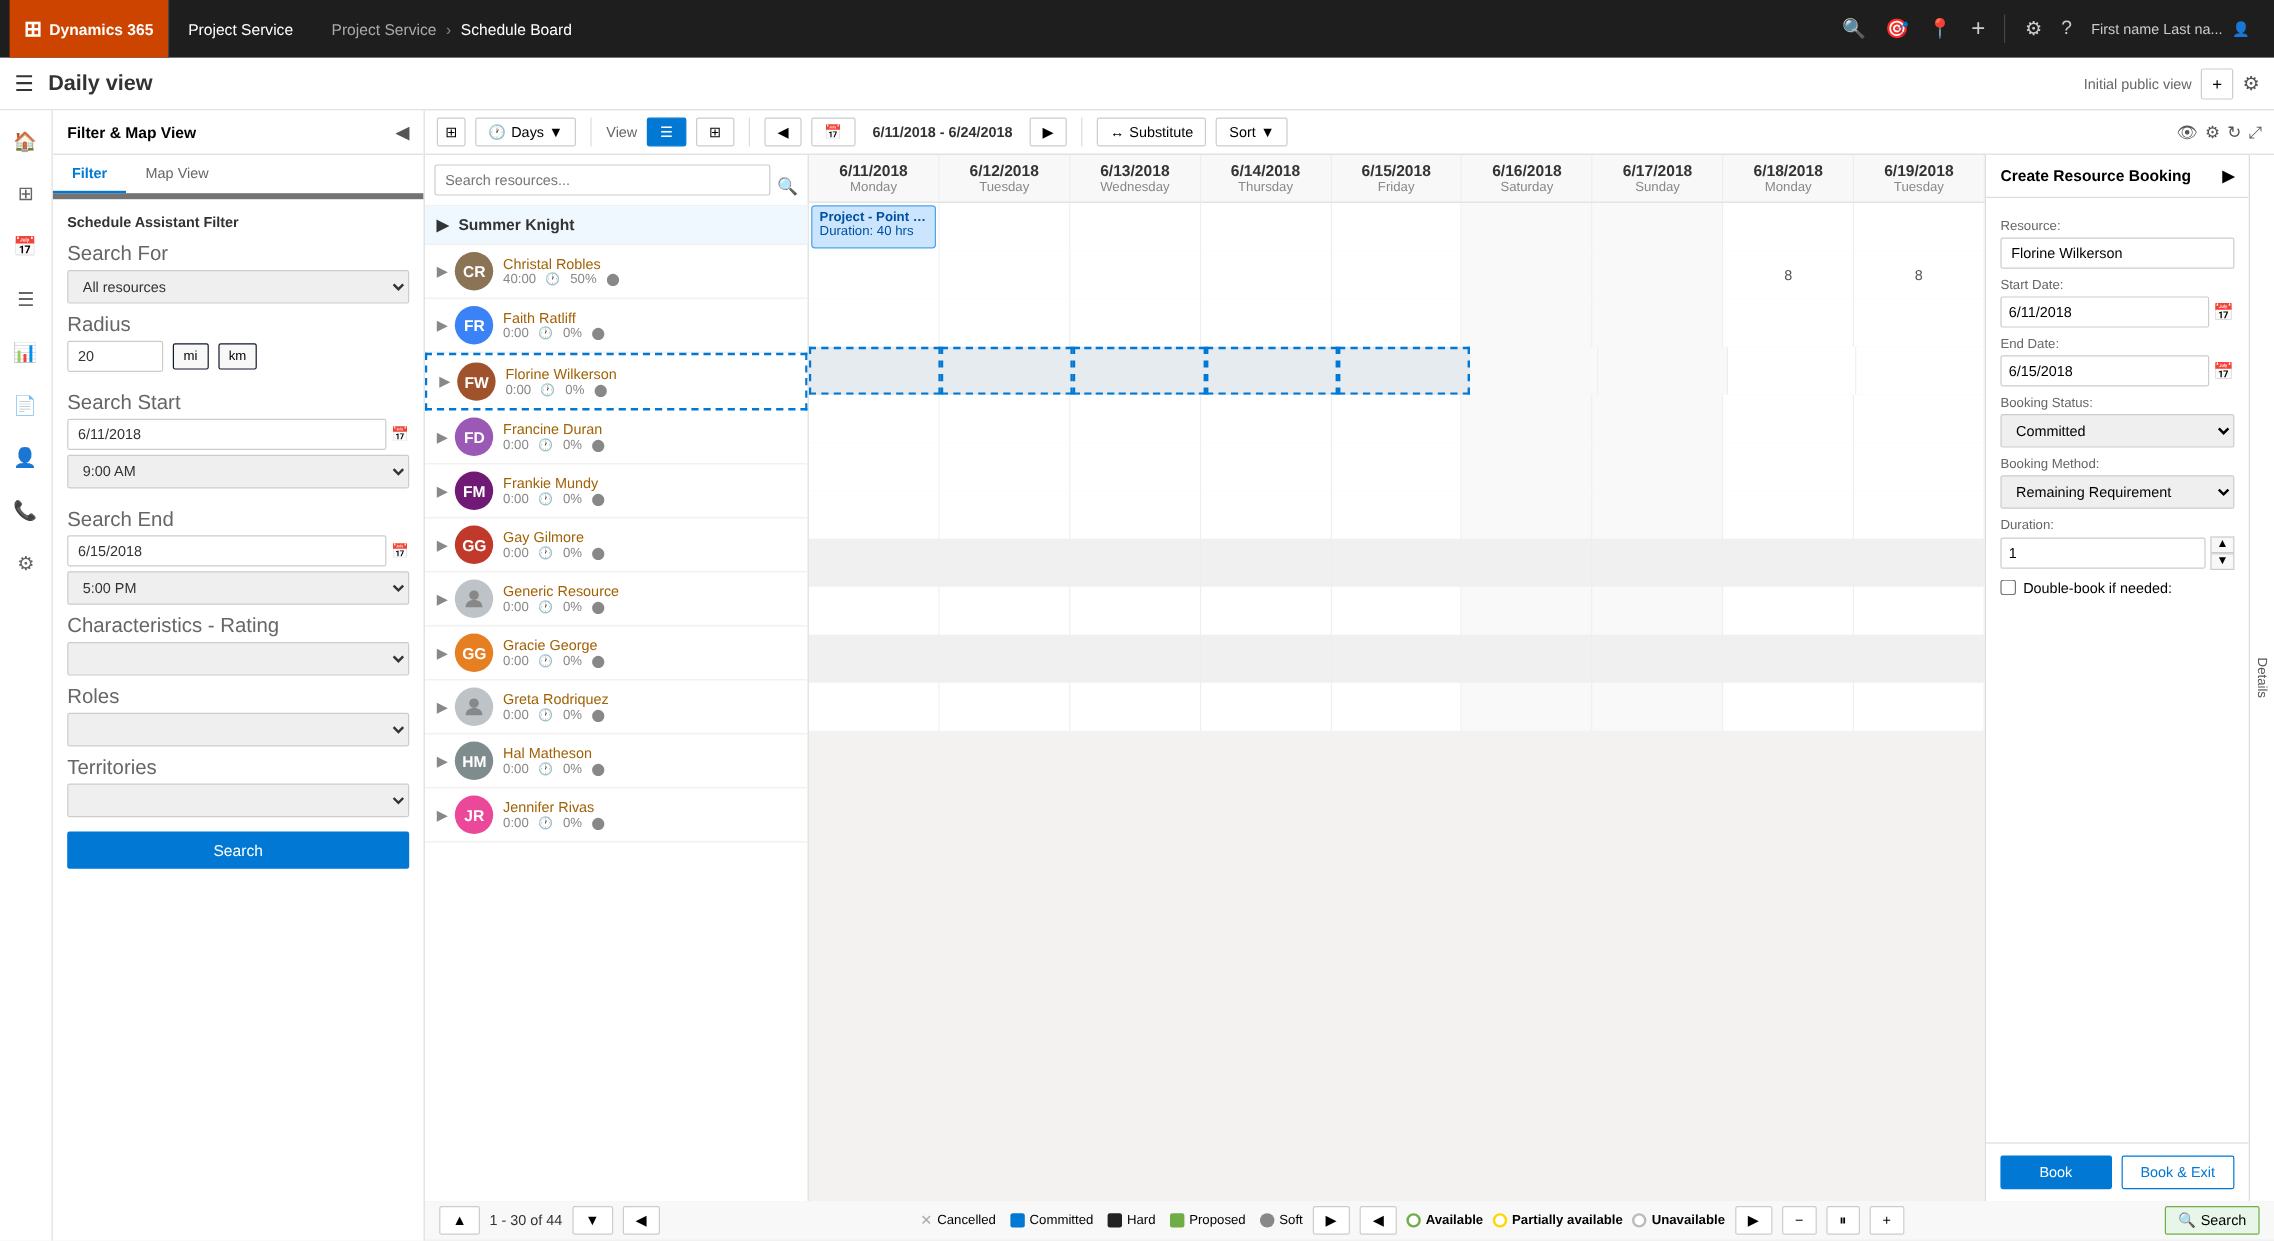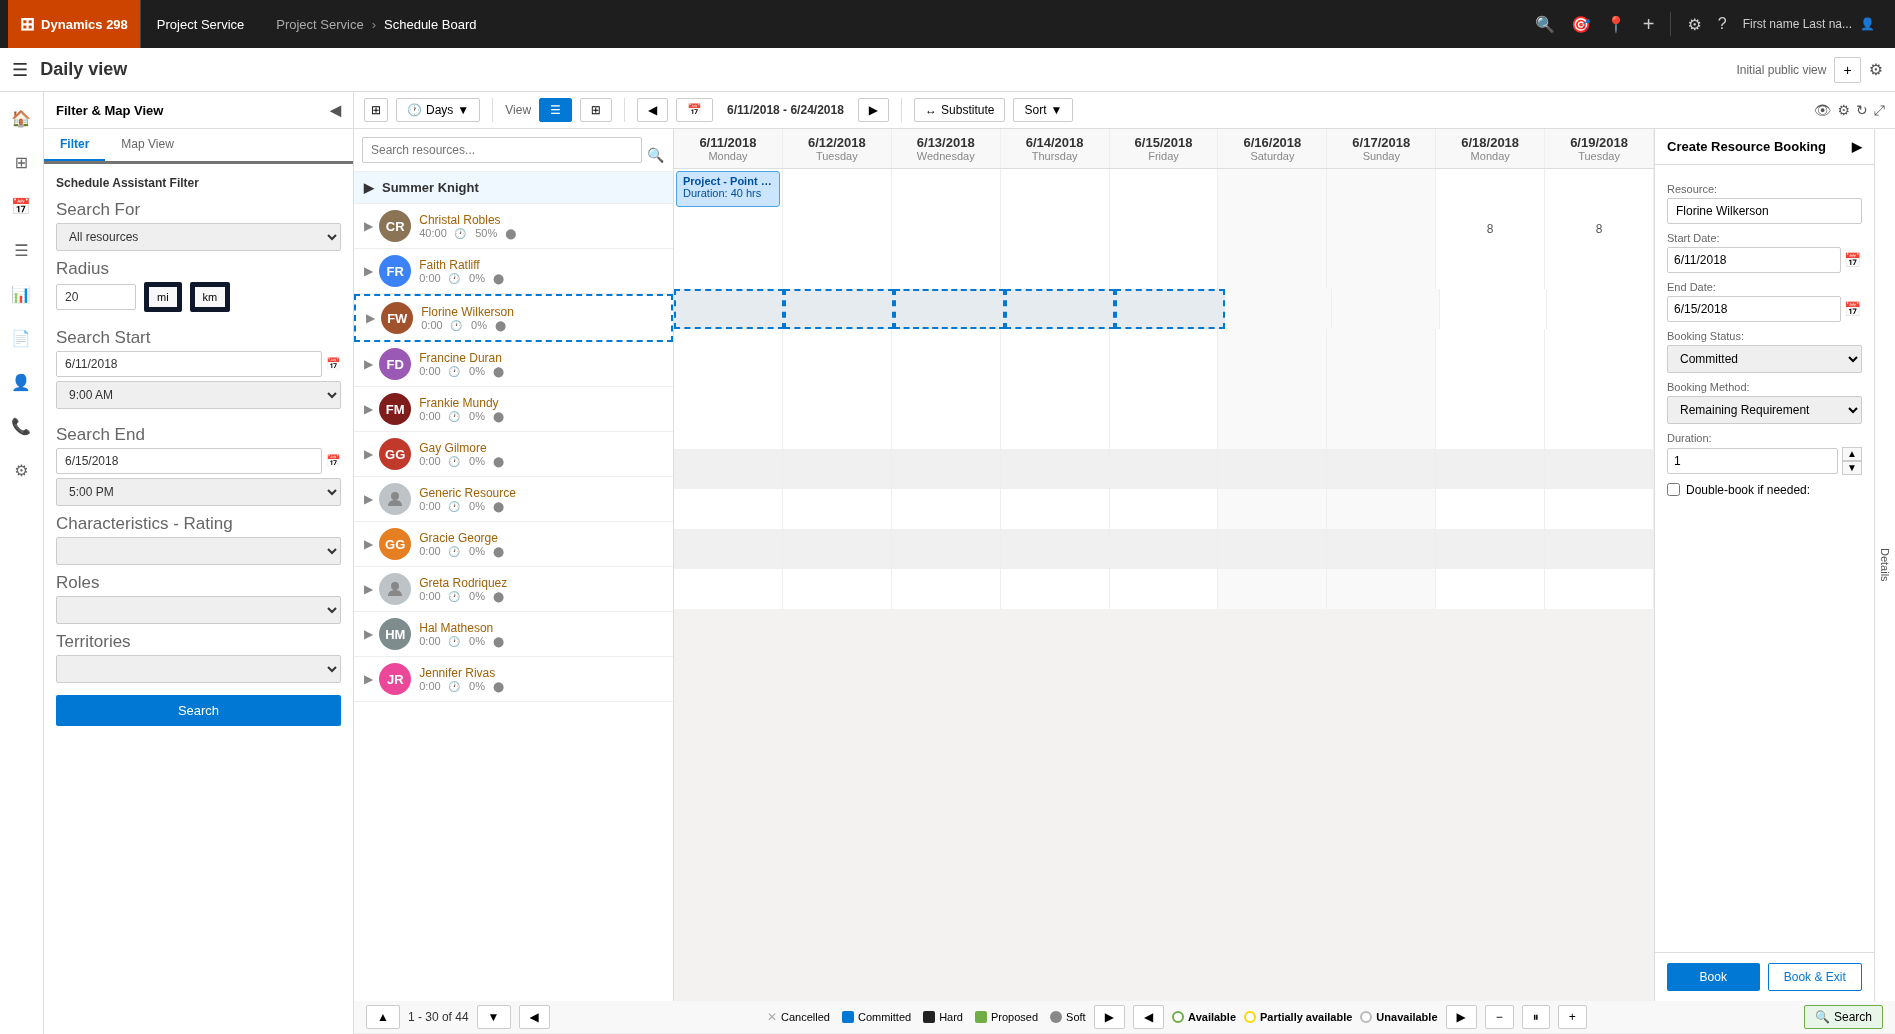--- a/index.html
+++ b/index.html
@@ -42,35 +42,35 @@
 
     
     .filter-panel {
       width: 310px; background: #fff; border-right: 1px solid #ddd;
       display: flex; flex-direction: column; overflow-y: auto;
     }
     .filter-panel-header {
       display: flex; align-items: center; justify-content: space-between;
       padding: 10px 12px; border-bottom: 1px solid #ddd; font-weight: 600; font-size: 13px;
     }
-    .filter-tabs { display: flex; border-bottom: 3px solid #737373; }
+    .filter-tabs { display: flex; border-bottom: 5px solid #737373; }
     .filter-tab { padding: 8px 16px; cursor: pointer; font-size: 12px; color: #666; border-bottom: 2px solid transparent; }
     .filter-tab.active { color: #0078d4; border-bottom-color: #0078d4; font-weight: 600; }
     .filter-body { padding: 12px; }
     .filter-section-title { font-weight: 600; font-size: 12px; color: #333; margin-bottom: 10px; }
     .filter-label { font-size: 17px; color: #666; margin-bottom: 3px; margin-top: 8px; }
     .filter-input, .filter-select {
       width: 100%; border: 1px solid #ccc; border-radius: 2px; padding: 5px 8px;
       font-size: 12px; color: #333;
     }
     .filter-row { display: flex; gap: 8px; }
     .filter-col { flex: 1; }
     .radius-row { display: flex; gap: 8px; align-items: center; }
     .radius-input { width: 80px; }
-    .radius-btn { padding: 4px 8px; border: 5px solid #0f172a; background: #f8f8f8; cursor: pointer; font-size: 11px; border-radius: 2px; }
+    .radius-btn { padding: 4px 8px; border: 1px solid #0f172a; background: #f8f8f8; cursor: pointer; font-size: 11px; border-radius: 2px; }
     .search-btn-panel { width: 100%; padding: 8px; background: #0078d4; color: #fff; border: none; border-radius: 2px; cursor: pointer; font-size: 13px; margin-top: 12px; }
 
     
     .schedule-area { flex: 1; display: flex; flex-direction: column; overflow: hidden; }
 
     
     .schedule-toolbar {
       display: flex; align-items: center; background: #fff; border-bottom: 1px solid #ddd;
       padding: 6px 10px; gap: 8px; flex-wrap: wrap;
     }
@@ -146,21 +146,21 @@
 
     .chevron-collapse { font-size: 14px; cursor: pointer; color: #555; }
     .toolbar-icon { font-size: 14px; color: #555; cursor: pointer; }
   </style>
 </head>
 <body>
 
 <div class="top-nav">
   <div class="top-nav-brand">
     <span style="font-size:18px;">⊞</span>
-    <span>Dynamics 298</span>
+    <span>Dynamics 365</span>
   </div>
   <div class="top-nav-module">
     <span>Project Service</span>
   </div>
   <div class="top-nav-breadcrumb">
     <span style="cursor:pointer;color:#aaa;">Project Service</span>
     <span class="sep">›</span>
     <span style="color:#fff;">Schedule Board</span>
   </div>
   <div class="top-nav-right">
@@ -366,21 +366,21 @@
             <div class="resource-sub">
                 <span>0:00</span>
                 <span style="font-size:10px;">🕐</span>
                 <span>0%</span>
                 <span style="font-size:10px;">⬤</span>
               </div>
           </div>
         </div>
         <div class="resource-item">
           <span class="resource-expand">▶</span>
-          <div class="resource-avatar" style="background:#7f1d1d;">FM</div>
+          <div class="resource-avatar" style="background:#701a75;">FM</div>
           <div class="resource-info">
             <div class="resource-name">Frankie Mundy</div>
             <div class="resource-sub">
                 <span>0:00</span>
                 <span style="font-size:10px;">🕐</span>
                 <span>0%</span>
                 <span style="font-size:10px;">⬤</span>
               </div>
           </div>
         </div>

